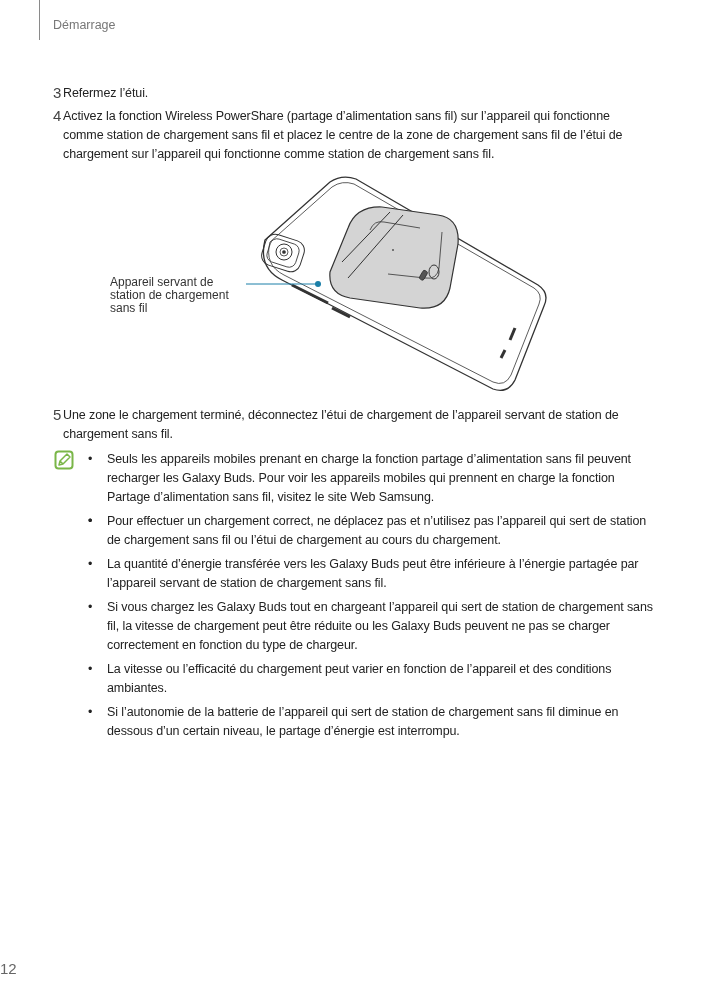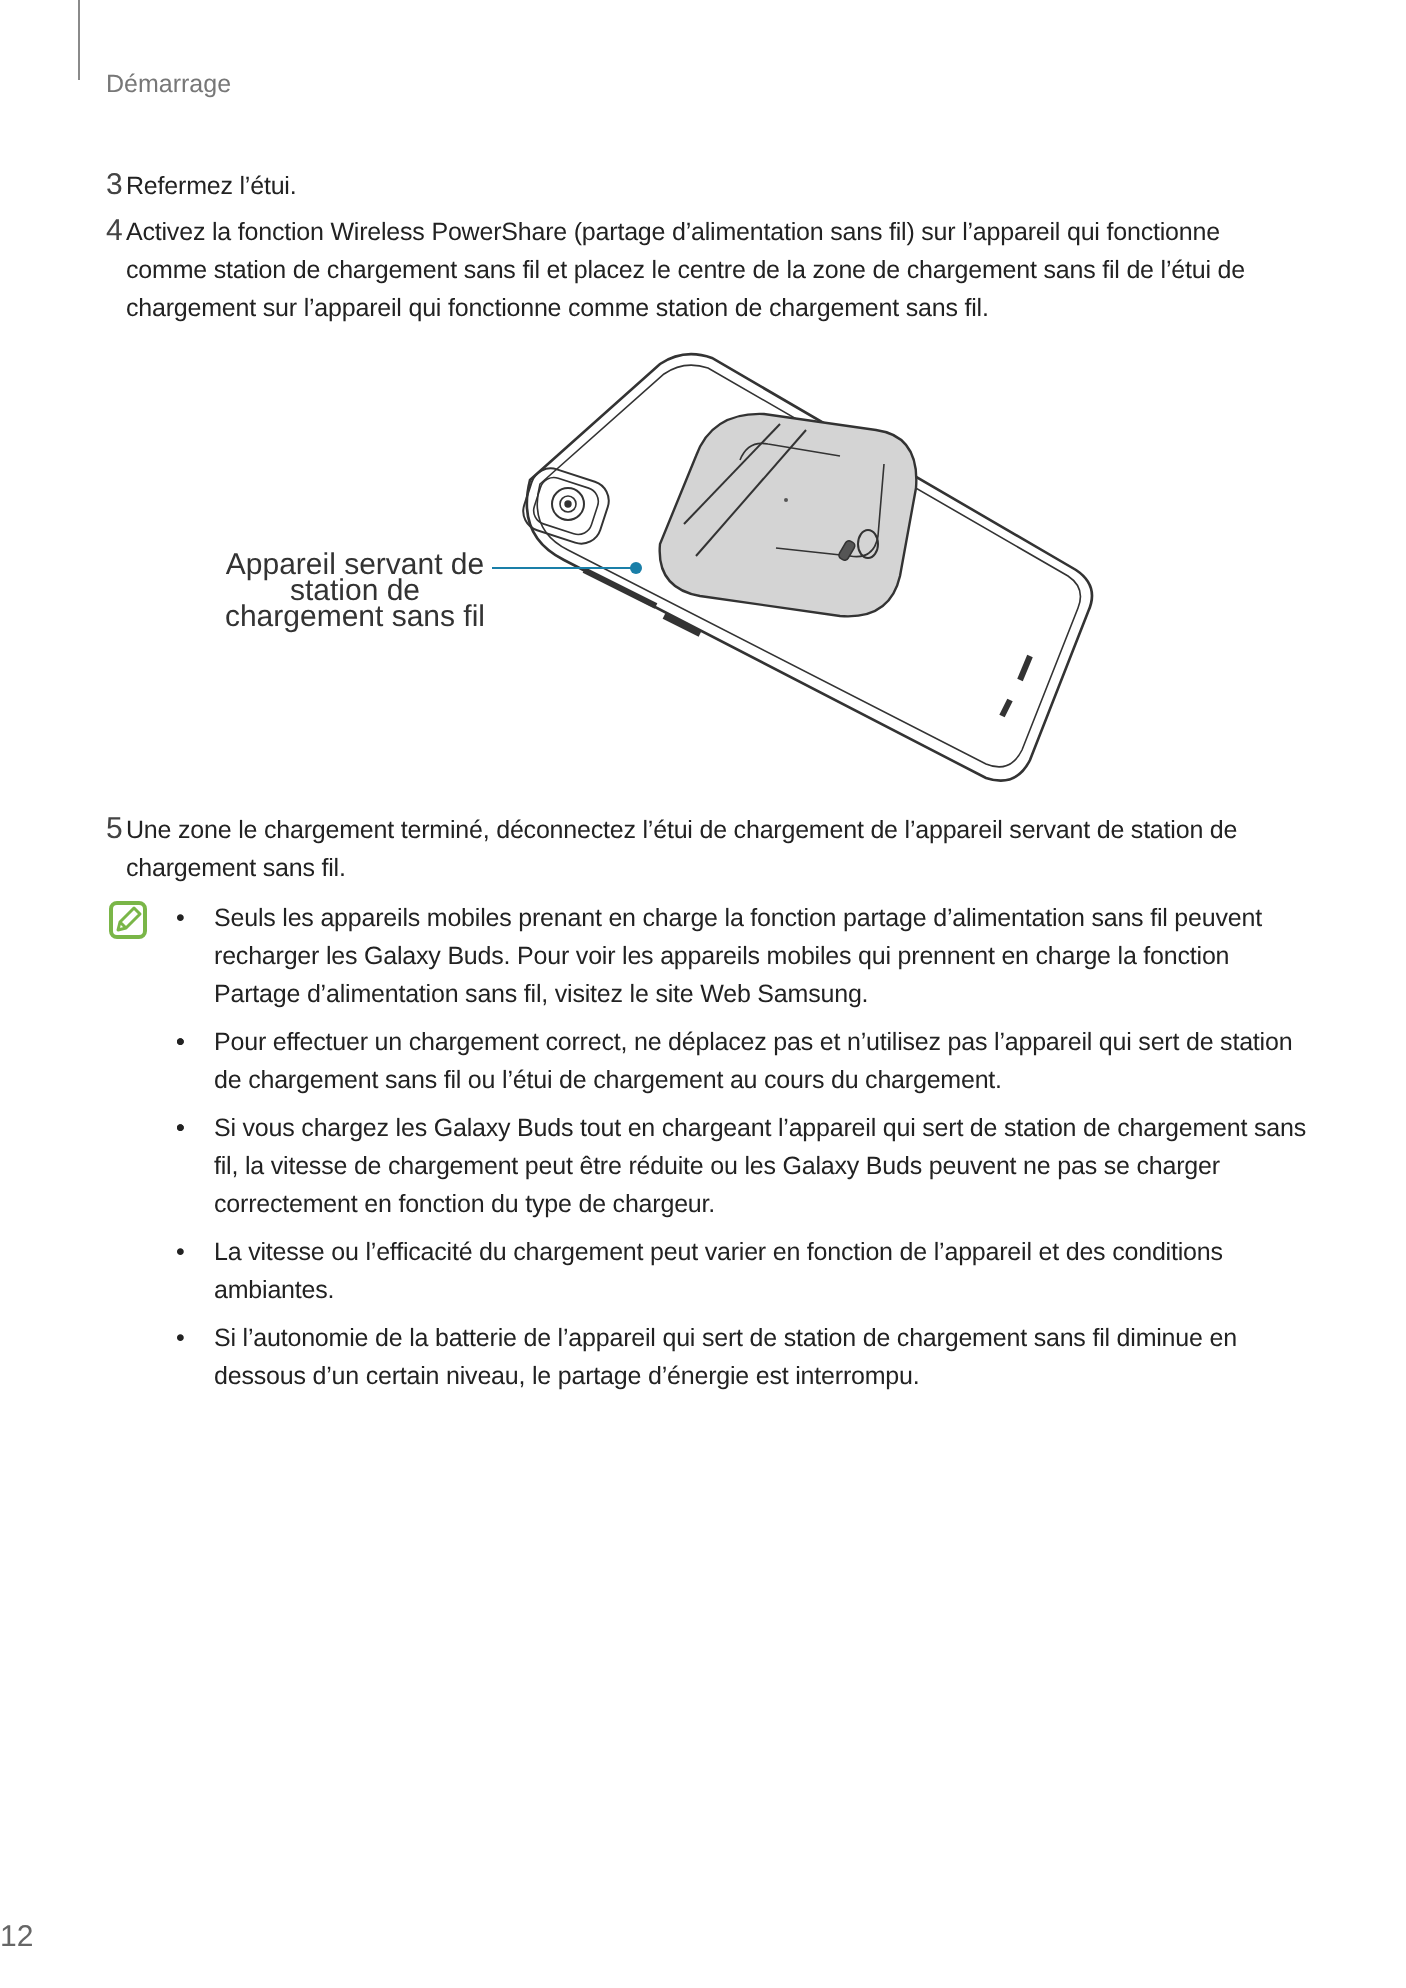--- a/index.html
+++ b/index.html
@@ -1,27 +1,27 @@
 <!DOCTYPE html>
 <html><head>
 <meta charset="utf-8">
 <style>
   html, body { margin: 0; padding: 0; background: #ffffff; }
   body { width: 703px; height: 994px; position: relative; overflow: hidden;
          font-family: "Liberation Sans", sans-serif; color: #222; }
   .header-rule { position: absolute; left: 39px; top: 0; width: 1px; height: 40px; background: #8a8a8a; }
-  .header-title { position: absolute; left: 53px; top: 35px; font-size: 12.5px; color: #777; }
+  .header-title { position: absolute; left: 53px; top: 18px; font-size: 12.5px; color: #777; }
 
   .step { position: absolute; left: 53px; font-size: 12.5px; line-height: 19px; width: 600px; }
   .step .num { position: absolute; left: 0; top: -1px; font-size: 15px; color: #444; }
   .step .text { margin-left: 10px; letter-spacing: -0.1px; }
 
   .figure { position: absolute; left: 120px; top: 170px; width: 440px; height: 230px; }
-  .callout { position: absolute; left: 110px; top: 276px; width: 135px; text-align: center;
-             font-size: 15px; line-height: 13px; color: #333; }
+  .callout { position: absolute; left: 110px; top: 276px; width: 135px; text-align: left;
+             font-size: 12px; line-height: 13px; color: #333; }
 
   .note-icon { position: absolute; left: 54px; top: 450px; width: 20px; height: 20px; }
   .bullets { position: absolute; left: 88px; top: 450px; width: 570px; margin: 0; padding: 0; list-style: none; }
   .bullets li { position: relative; padding-left: 19px; font-size: 12.5px; line-height: 19px; margin-bottom: 5px; letter-spacing: -0.1px; }
   .bullets li .dot { position: absolute; left: 0; top: 0; }
   .page-num { position: absolute; left: 0; width: 703px; top: 960px; text-align: left; font-size: 15px; color: #666; }
 </style>
 </head>
 <body>
 
@@ -80,19 +80,19 @@
 
 <svg class="note-icon" viewBox="0 0 20 20">
   <rect x="1.5" y="1.5" width="17" height="17" rx="3" fill="none" stroke="#7ab648" stroke-width="2"></rect>
   <path d="M5,15 L6,11 L13,4 L16,7 L9,14 Z M6,11 L9,14" fill="none" stroke="#7ab648" stroke-width="1.5" stroke-linejoin="round"></path>
 </svg>
 
 <ul class="bullets">
   <li><span class="dot">•</span><span>Seuls les appareils mobiles prenant en charge la fonction partage d’alimentation sans fil peuvent recharger les Galaxy Buds. Pour voir les appareils mobiles qui prennent en charge la fonction Partage d’alimentation sans fil, visitez le site Web Samsung.</span></li>
   <li><span class="dot">•</span></li>
   <li><span class="dot">•</span><span>Pour effectuer un chargement correct, ne déplacez pas et n’utilisez pas l’appareil qui sert de station de chargement sans fil ou l’étui de chargement au cours du chargement.</span></li>
-  <li><span class="dot">•</span></li>
+  <li><span class="dot">•</span><span>La quantité d’énergie transférée vers les Galaxy Buds peut être inférieure à l’énergie partagée par l’appareil servant de station de chargement sans fil.</span></li>
   <li><span class="dot">•</span><span>Si vous chargez les Galaxy Buds tout en chargeant l’appareil qui sert de station de chargement sans fil, la vitesse de chargement peut être réduite ou les Galaxy Buds peuvent ne pas se charger correctement en fonction du type de chargeur.</span></li>
   <li><span class="dot">•</span><span>La vitesse ou l’efficacité du chargement peut varier en fonction de l’appareil et des conditions ambiantes.</span></li>
   <li><span class="dot">•</span><span>Si l’autonomie de la batterie de l’appareil qui sert de station de chargement sans fil diminue en dessous d’un certain niveau, le partage d’énergie est interrompu.</span></li>
 </ul>
 
 <div class="page-num">12</div>
 
 </body></html>

